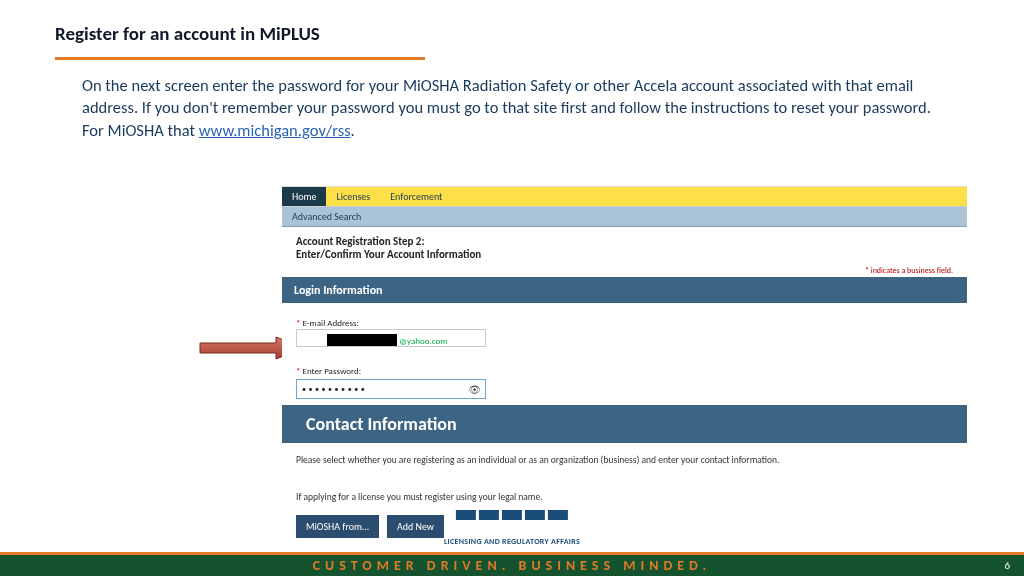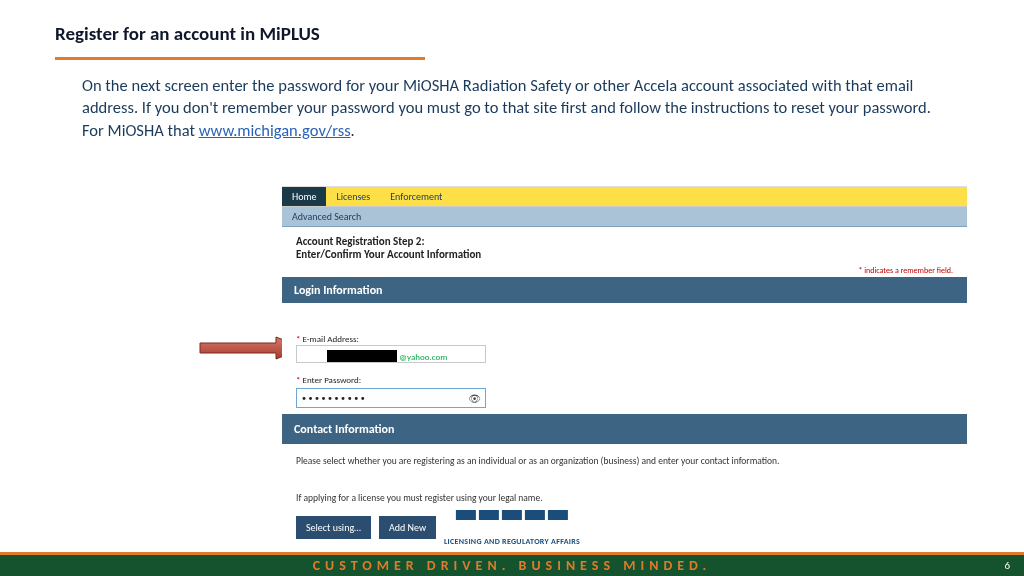--- a/index.html
+++ b/index.html
@@ -74,23 +74,23 @@
     color: #b00;
     padding: 0 14px 2px;
   }
   .panel-header {
     background: #3d6583;
     color: #fff;
     font-size: 12px;
     font-weight: 600;
     padding: 6px 12px;
   }
-  .panel-header.ci { font-size: 12px; padding: 8px 12px; }
+  .panel-header.ci { font-size: 18px; padding: 8px 24px; }
   .form-block { padding: 10px 14px 6px; }
-  .fld-label { font-size: 9px; color: #222; margin-top: 20px; }
+  .fld-label { font-size: 9px; color: #222; margin-top: 4px; }
   .ast { color: #c00; }
   .email-row { display: flex; align-items: center; gap: 2px; margin-top: 2px; }
   .email-redacted { width: 70px; height: 12px; background: #000; }
   .email-domain { font-size: 9px; color: #0a4; }
   .email-input-outline {
     border: 1px solid #c9c9c9;
     height: 18px;
     width: 190px;
     margin-top: 1px;
     position: relative;
@@ -207,49 +207,49 @@
     <div class="tab active">Home</div>
     <div class="tab">Licenses</div>
     <div class="tab">Enforcement</div>
   </div>
   <div class="adv-search">Advanced Search</div>
 
   <div class="step-head">
     <div>Account Registration Step 2:</div>
     <div>Enter/Confirm Your Account Information</div>
   </div>
-  <div class="req-note">* indicates a remember field.</div>
+  <div class="req-note">* indicates a business field.</div>
 
   <div class="panel-header">Login Information</div>
 
   <div class="form-block">
     <div class="fld-label"><span class="ast">* </span><span>E-mail Address:</span></div>
     <div class="email-input-outline">
       <div class="email-row" style="position:absolute;top:2px;left:2px;padding-left:28px;">
         <div class="email-redacted"></div>
         <span class="email-domain">@yahoo.com</span>
       </div>
     </div>
 
-    <div class="fld-label" style="margin-top:11px;"><span class="ast">* </span><span>Enter Password:</span></div>
+    <div class="fld-label" style="margin-top:18px;"><span class="ast">* </span><span>Enter Password:</span></div>
     <div class="pw-wrap">
       <span class="pw-dots">••••••••••</span>
       <span class="eye">👁</span>
     </div>
   </div>
 
   <div class="panel-header ci">Contact Information</div>
 
   <div class="ci-text">
     <div>Please select whether you are registering as an individual or as an organization (business) and enter your contact information.</div>
     <div style="margin-top:22px;">If applying for a license you must register using your legal name.</div>
   </div>
 
   <div class="btn-row">
-    <div class="nav-btn">Select using…</div>
+    <div class="nav-btn">MiOSHA from…</div>
     <div class="nav-btn">Add New</div>
   </div>
 
   <div class="continue-row">
     <div class="continue-btn">Continue Registration »</div>
   </div>
 </div>
 
 <div class="lara-logo">
   <div class="lara-bars">

